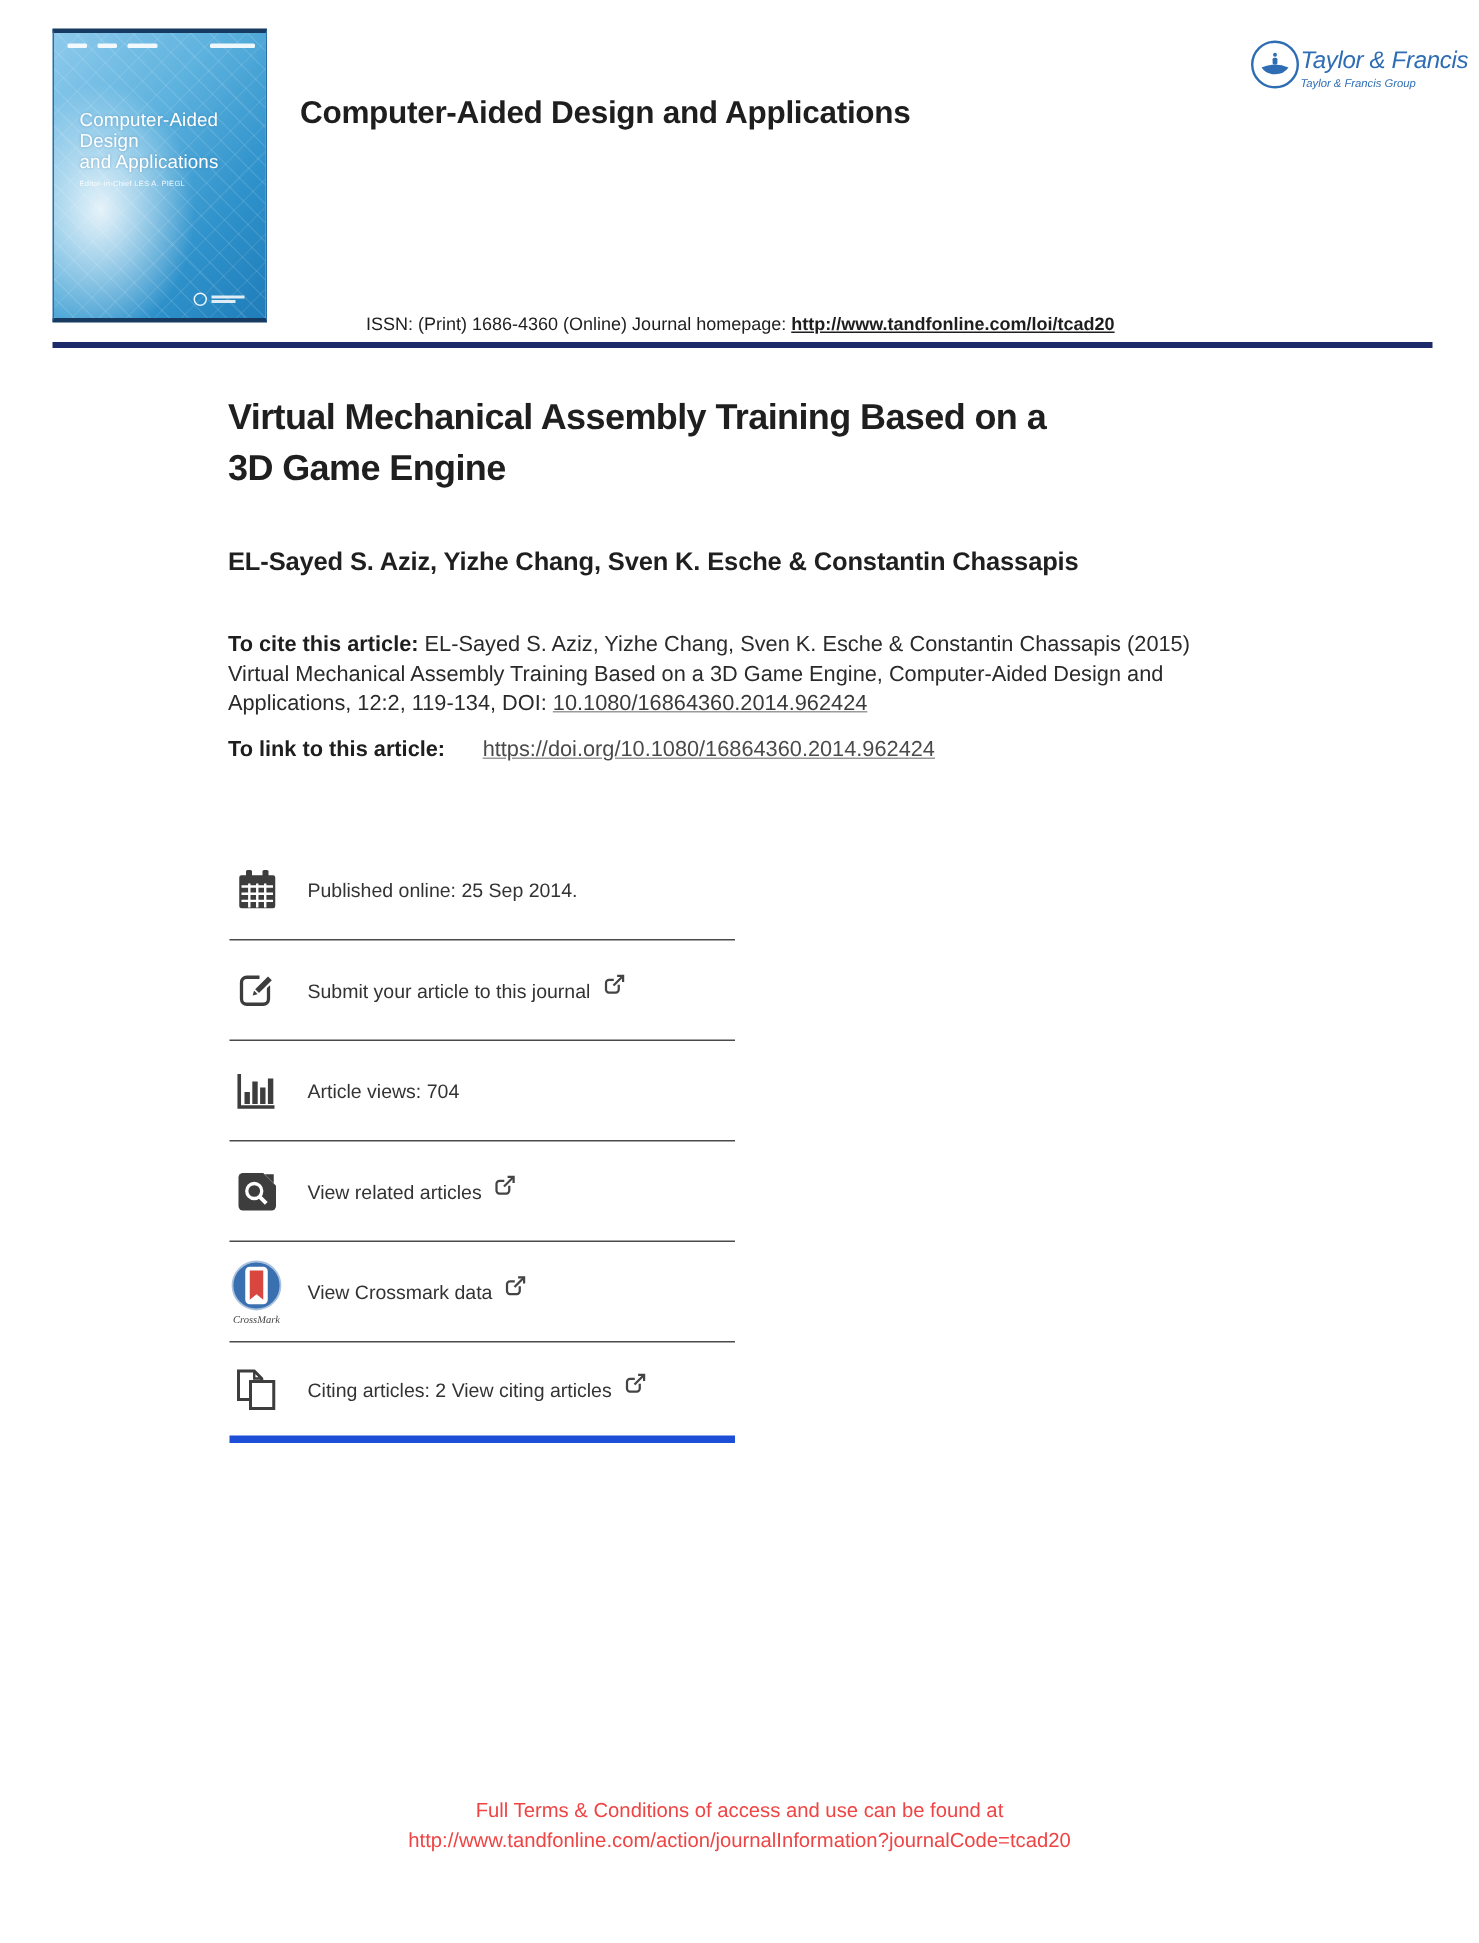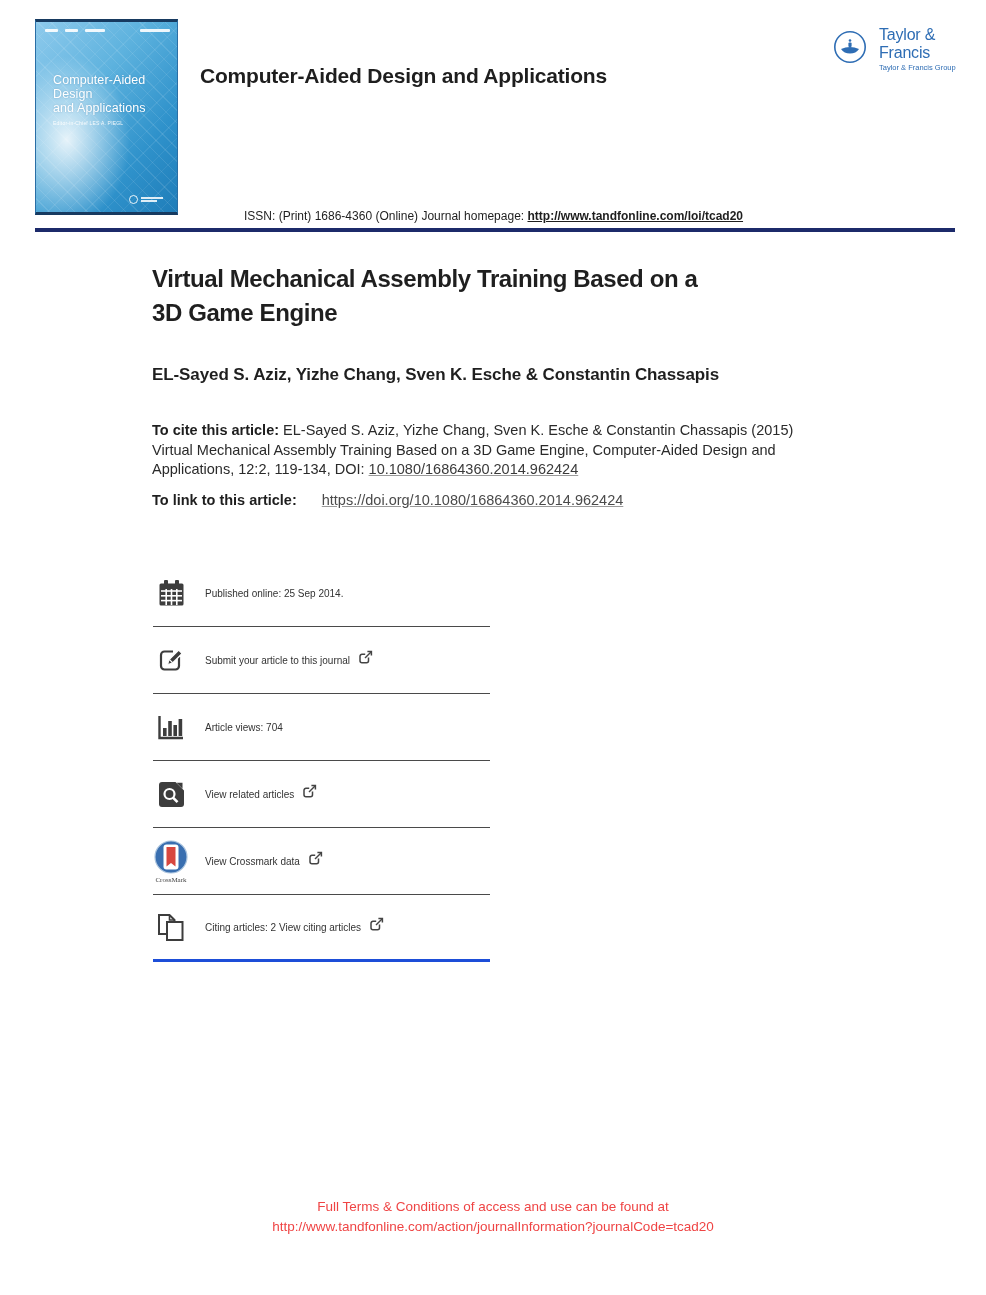--- a/index.html
+++ b/index.html
@@ -38,21 +38,21 @@
   }
   .cover-logo { position:absolute; right:14px; bottom:8px; z-index:2; display:flex; align-items:center; gap:3px; }
   .cover-logo .ring { width:9px; height:9px; border:1px solid rgba(255,255,255,0.9); border-radius:50%; }
   .cover-logo .lines .l { height:1.5px; background:rgba(255,255,255,0.85); margin:1.5px 0; }
   .cover-logo .lines .la { width:22px; } .cover-logo .lines .lb { width:16px; }
 
   .journal-title {
     position:absolute; left:200px; top:64px;
     font-size:21px; font-weight:700; color:#1e1e1e; letter-spacing:-0.2px;
   }
-  .tf-logo { position:absolute; left:833px; top:26px; display:flex; align-items:center; gap:12px; }
+  .tf-logo { position:absolute; left:833px; top:26px; display:flex; align-items:center; gap:0;font-style:italic; }
   .tf-text .tf-name { color:#2e6db4; font-size:16px; font-weight:500; letter-spacing:-0.2px; }
   .tf-text .tf-group { color:#2e6db4; font-size:7.5px; margin-top:1px; }
 
   .issn-line { position:absolute; left:200px; top:209px; font-size:12px; color:#1e1e1e;margin-left:44px; }
   .issn-line a { color:#1e1e1e; font-weight:700; text-decoration:underline; }
 
   .navy-rule { position:absolute; left:35px; top:228px; width:920px; height:4px; background:#1c2a6a; }
 
   
   .article-title {
@@ -73,22 +73,22 @@
   .link-line { position:absolute; left:152px; top:492px; font-size:14.5px; color:#2a2a2a; }
   .link-line .b { font-weight:700; color:#1e1e1e; margin-right:0; }
   .link-line a { color:#4a4a4a; text-decoration:underline; text-decoration-color:#9a9a9a;margin-left:25px; }
 
   
   .actions { position:absolute; left:153px; top:560px; width:337px; }
   .action-row {
     height:67px; display:flex; align-items:center; gap:16px;
     border-bottom:1px solid #4a4a4a;
   }
-  .action-row .ic { width:36px; display:flex; flex-direction:column; align-items:center; flex:none; }
-  .action-row .lbl { font-size:10px; color:#333; display:flex; align-items:center; gap:6px; }
+  .action-row .ic { width:36px; display:flex; flex-direction:column; align-items:center; flex:none;font-style:italic; }
+  .action-row .lbl { font-size:13px; color:#333; display:flex; align-items:center; gap:6px; }
   .cm-caption { font-size:7px; color:#444; margin-top:1px; font-family:"Liberation Serif", serif; }
   .ext { flex:none; margin-left:2px; position:relative; top:-2px; }
 
   
   .footer {
     position:absolute; left:0; top:1197px; width:986px; text-align:center;
     font-size:13.5px; line-height:20px; color:#ef4444;
   }
 </style>
 </head>
@@ -241,21 +241,21 @@
       <span class="ext">
         <svg width="15" height="15" viewBox="0 0 15 15">
           <path d="M10.5 7.5 v3.2 a2 2 0 0 1 -2 2 H4 a2 2 0 0 1 -2 -2 V6.3 a2 2 0 0 1 2 -2 h3.2" fill="none" stroke="#444" stroke-width="1.5"></path>
           <line x1="7" y1="8" x2="13" y2="2" stroke="#444" stroke-width="1.5"></line>
           <path d="M9.4 1.6 h4 v4" fill="none" stroke="#444" stroke-width="1.5"></path>
         </svg>
       </span>
     </span>
   </div>
 
-  <div class="action-row" style="border-bottom:3px solid #1d4ed8;">
+  <div class="action-row" style="border-bottom:5px solid #1d4ed8;">
     <span class="ic">
       <svg width="30" height="29" viewBox="0 0 30 29">
         <path d="M3 2 h10.5 l5 5 V21 H3 Z" fill="#fff" stroke="#3d3d3d" stroke-width="2"></path>
         <path d="M13.5 2 v5 h5" fill="none" stroke="#3d3d3d" stroke-width="1.6"></path>
         <rect x="11" y="9" width="15.5" height="18" fill="#fff" stroke="#3d3d3d" stroke-width="2"></rect>
       </svg>
     </span>
     <span class="lbl">
         <span>Citing articles: 2 View citing articles</span>
       <span class="ext">

